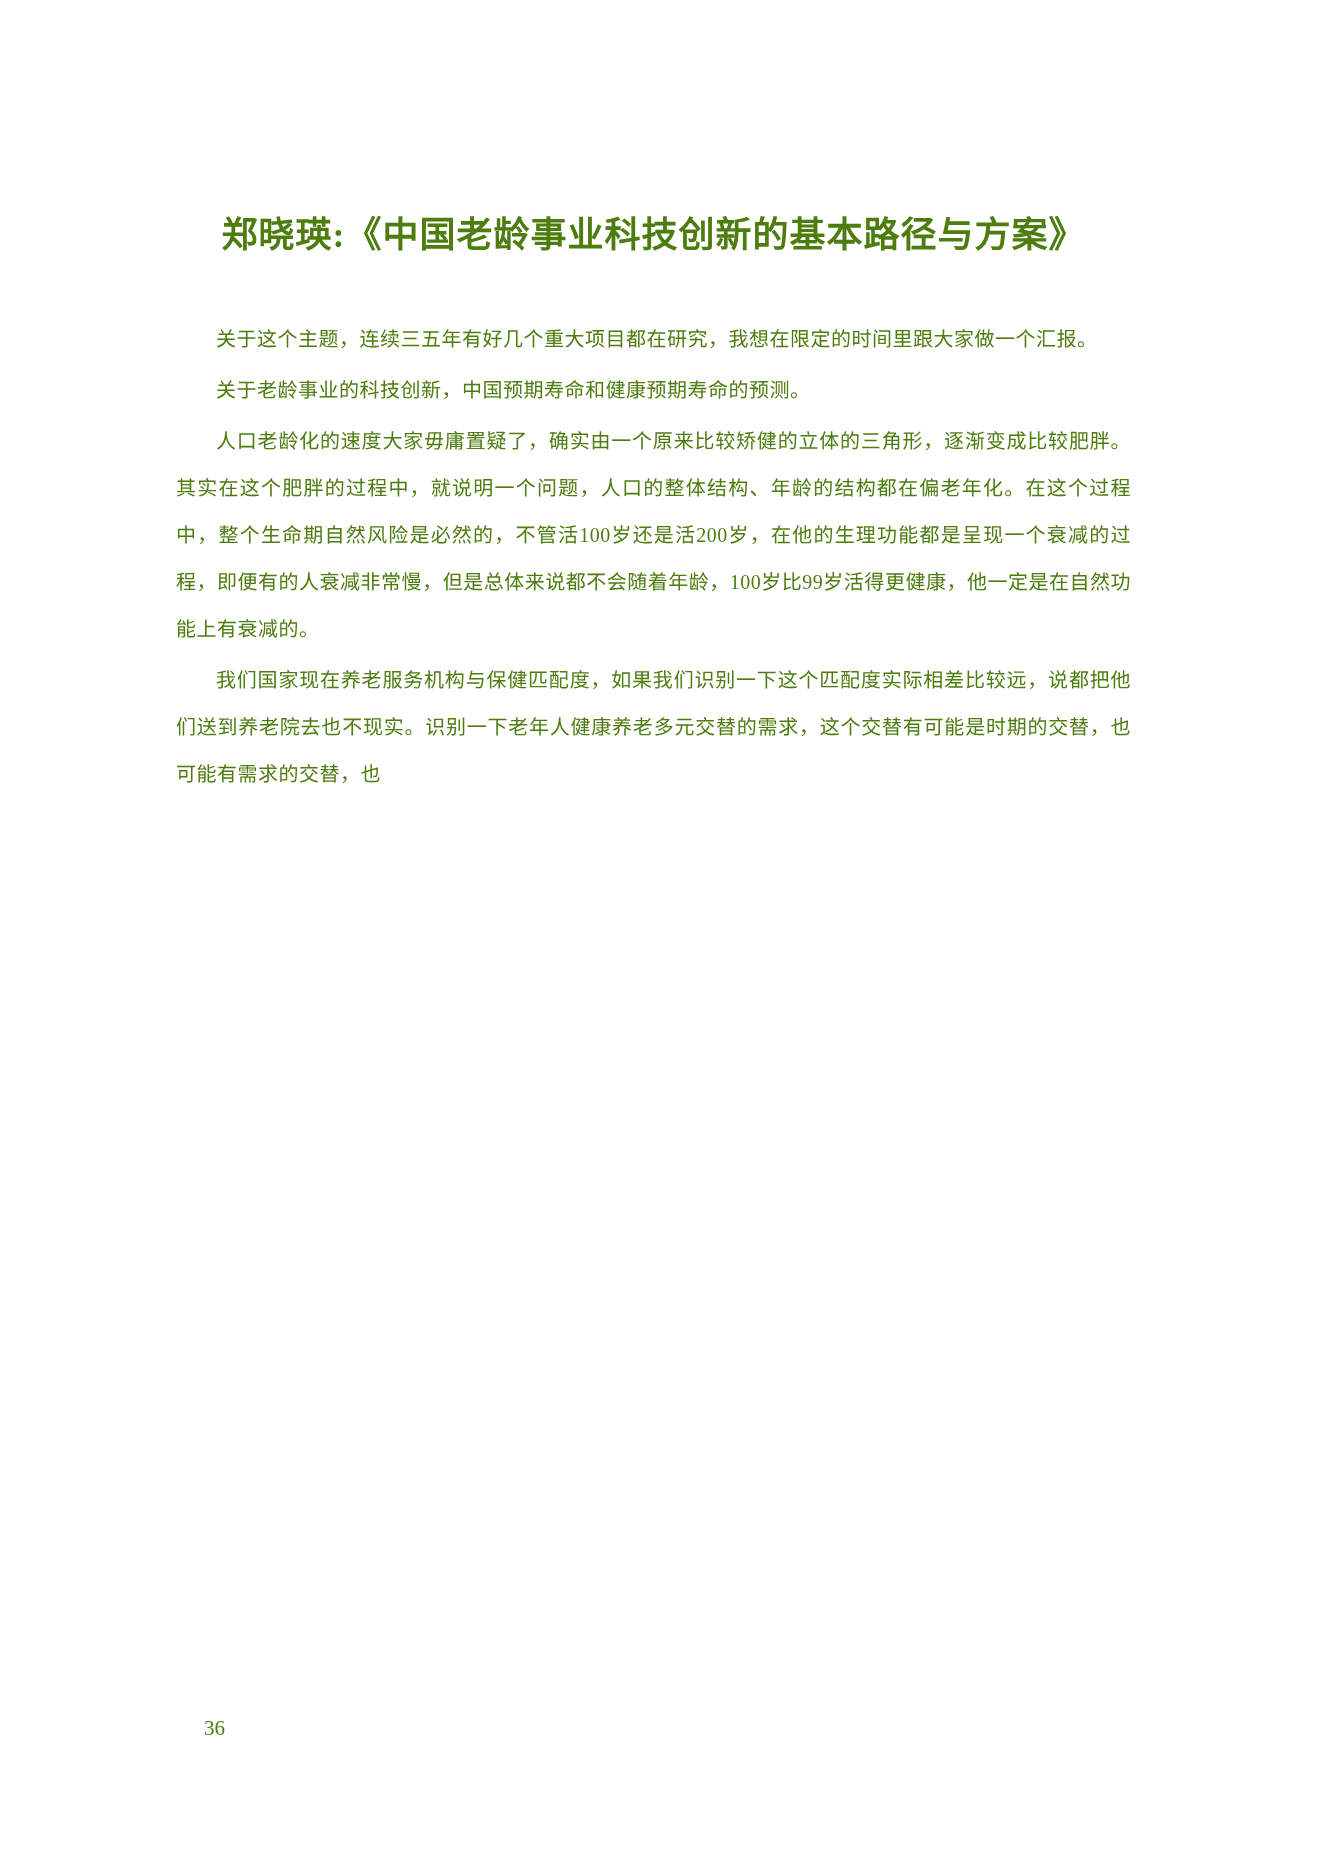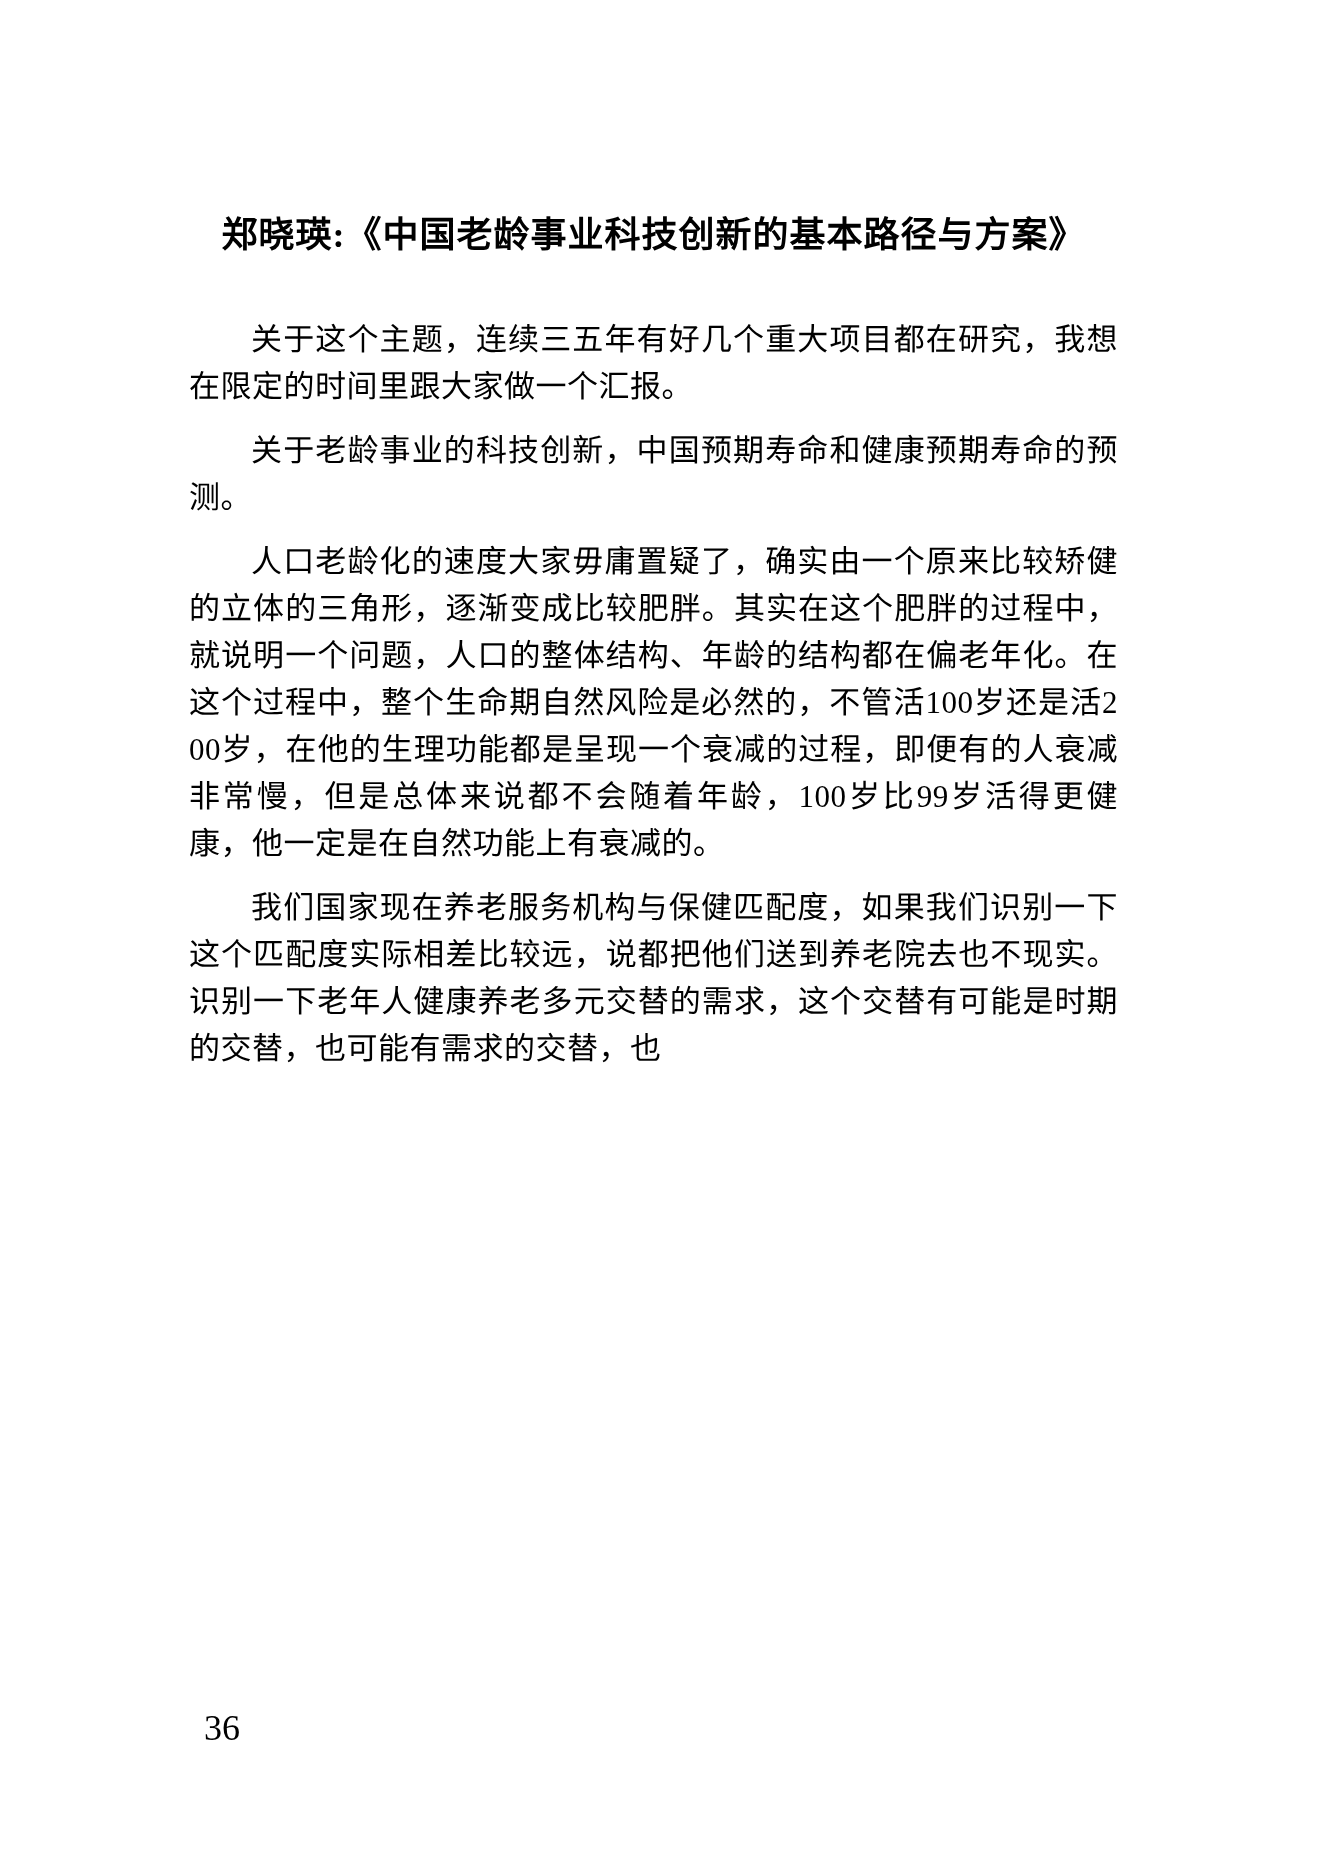--- a/index.html
+++ b/index.html
@@ -5,54 +5,54 @@
   html, body {
     margin: 0;
     padding: 0;
     background: #ffffff;
   }
   .page {
     position: relative;
     width: 1323px;
     height: 1871px;
     background: #ffffff;
-    color: #000000;
+    color: #4d7c0f;
     font-family: "Liberation Serif", serif;
     overflow: hidden;
   }
   .content {
     position: absolute;
     left: 172px;
     top: 210px;
     width: 963px;
   }
   .doc-title {
     font-size: 36px;
     line-height: 50px;
     font-weight: 700;
     text-align: center;
     letter-spacing: 1px;
     margin: 0 0 56px 0;
     white-space: nowrap;
   }
   .para {
-    font-size: 31px;
+    font-size: 20px;
     line-height: 47px;
-    margin: 17px;
+    margin: 4px;
     text-align: justify;
     text-justify: inter-character;
     text-indent: 2em;
     letter-spacing: 0.5px;
     word-break: break-all;
   }
   .page-number {
     position: absolute;
     left: 204px;
     top: 1712px;
-    font-size: 36px;
+    font-size: 21px;
     line-height: 32px;
   }
 </style>
 </head>
 <body>
 
 <div class="page">
   <div class="content">
     <h1 class="doc-title">郑晓瑛:《中国老龄事业科技创新的基本路径与方案》</h1>
 

